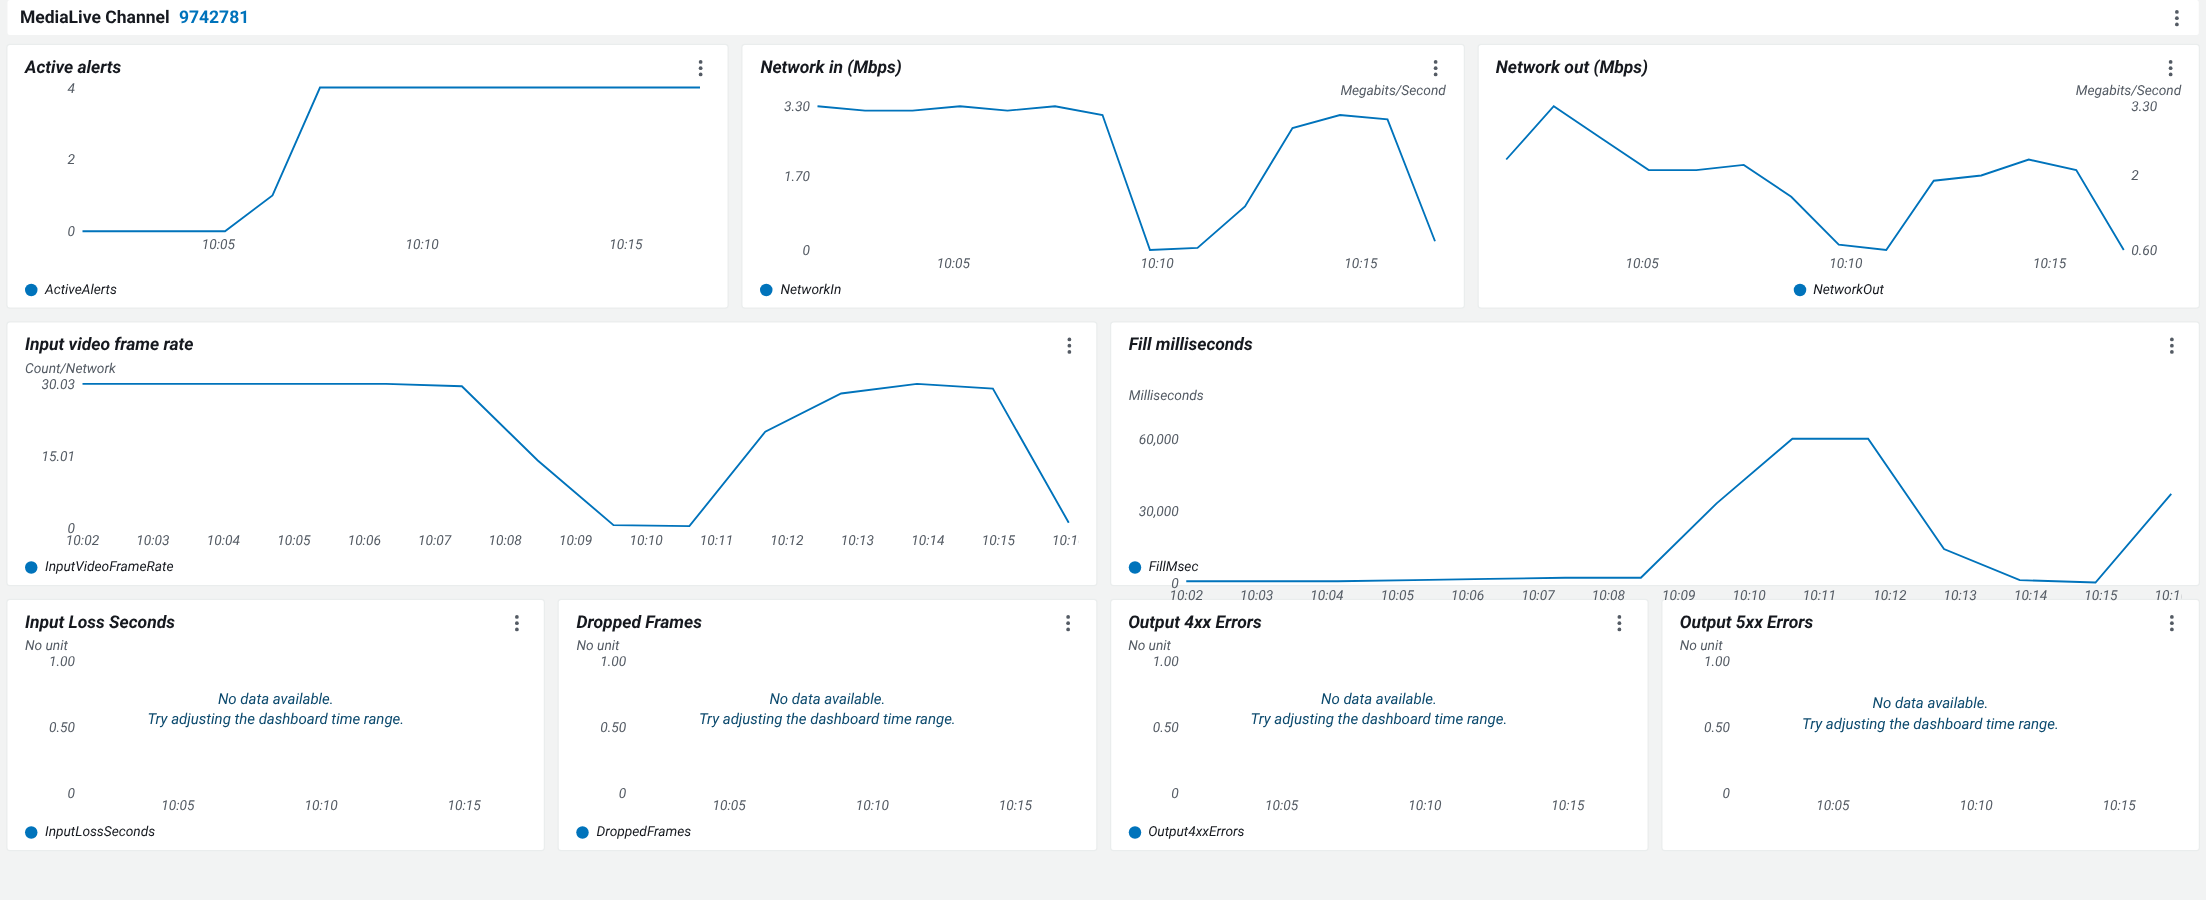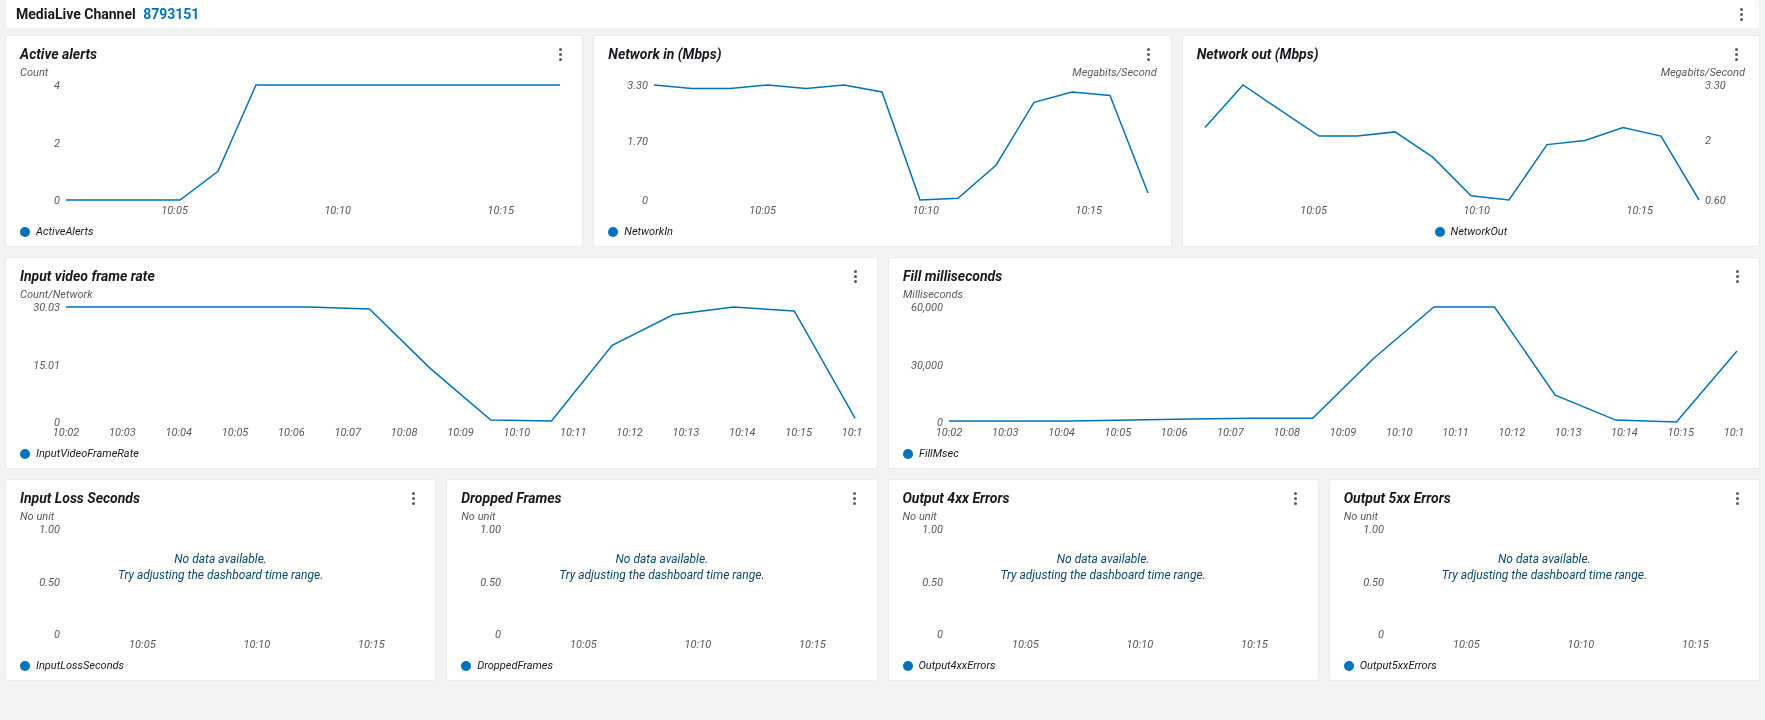--- a/index.html
+++ b/index.html
@@ -56,40 +56,39 @@
   .series { fill: none; stroke: #0073bb; stroke-width: 1.5; }
 </style>
 </head>
 <body>
 
 <div class="page">
 
   <div class="section-header">
     <div class="section-title">
       <span>MediaLive Channel</span>
-      <a class="link">8793151</a>
+      <a class="link">9742781</a>
     </div>
     <div class="kebab">
         <span></span>
         <span></span>
         <span></span>
       </div>
   </div>
 
   <div class="row">
     <div class="card" style="flex:1; height:210px;">
       <div class="card-header">
         <div class="card-title">Active alerts</div>
         <div class="kebab">
             <span></span>
             <span></span>
             <span></span>
           </div>
       </div>
-      <div class="y-label">Count</div>
       <div class="chart-area">
           <svg width="548" height="137">
             <text x="40" y="123" text-anchor="end" class="axis" font-size="11" fill="#545b64">0</text>
             <text x="40" y="65.5" text-anchor="end" class="axis" font-size="11" fill="#545b64">2</text>
             <text x="40" y="8" text-anchor="end" class="axis" font-size="11" fill="#545b64">4</text>
             <text x="154.68" y="133" text-anchor="middle" font-size="11" fill="#545b64">10:05</text>
             <text x="317.70000000000005" y="133" text-anchor="middle" font-size="11" fill="#545b64">10:10</text>
             <text x="480.72" y="133" text-anchor="middle" font-size="11" fill="#545b64">10:15</text>
             <path d="M46.0 119.0 L84.0 119.0 L122.0 119.0 L160.0 119.0 L198.0 90.3 L236.0 4.0 L274.0 4.0 L312.0 4.0 L350.0 4.0 L388.0 4.0 L426.0 4.0 L464.0 4.0 L502.0 4.0 L540.0 4.0" class="series"></path>
           </svg>
@@ -188,21 +187,21 @@
             <text x="835" y="133" text-anchor="middle" font-size="11" fill="#545b64">10:16</text>
             <path d="M46.0 4.1 L106.7 4.1 L167.4 4.1 L228.1 4.1 L288.8 4.1 L349.5 6.0 L410.2 65.4 L470.8 117.1 L531.5 117.9 L592.2 42.4 L652.9 11.8 L713.6 4.1 L774.3 7.9 L835.0 115.2" class="series"></path>
           </svg>
         </div>
       <div class="legend">
         <span class="swatch"></span>
         <span>InputVideoFrameRate</span>
       </div>
     </div>
 
-    <div class="card" style="flex:1; height:210px;">
+    <div class="card" style="flex:1; height:210px;gap:22px;">
       <div class="card-header">
         <div class="card-title">Fill milliseconds</div>
         <div class="kebab">
             <span></span>
             <span></span>
             <span></span>
           </div>
       </div>
       <div class="y-label">Milliseconds</div>
       <div class="chart-area">
@@ -343,20 +342,16 @@
             <text x="40" y="8" text-anchor="end" class="axis" font-size="11" fill="#545b64">1.00</text>
             <text x="122.34" y="123" text-anchor="middle" font-size="11" fill="#545b64">10:05</text>
             <text x="236.85000000000002" y="123" text-anchor="middle" font-size="11" fill="#545b64">10:10</text>
             <text x="351.36" y="123" text-anchor="middle" font-size="11" fill="#545b64">10:15</text>
           </svg>
         <div class="nodata-msg">
           <span>No data available.</span><br>
           <span>Try adjusting the dashboard time range.</span>
         </div>
       </div>
-      <div class="legend">
-        <span class="swatch"></span>
-        <span>Output5xxErrors</span>
-      </div>
     </div>
   </div>
 
 </div>
 
 </body></html>

